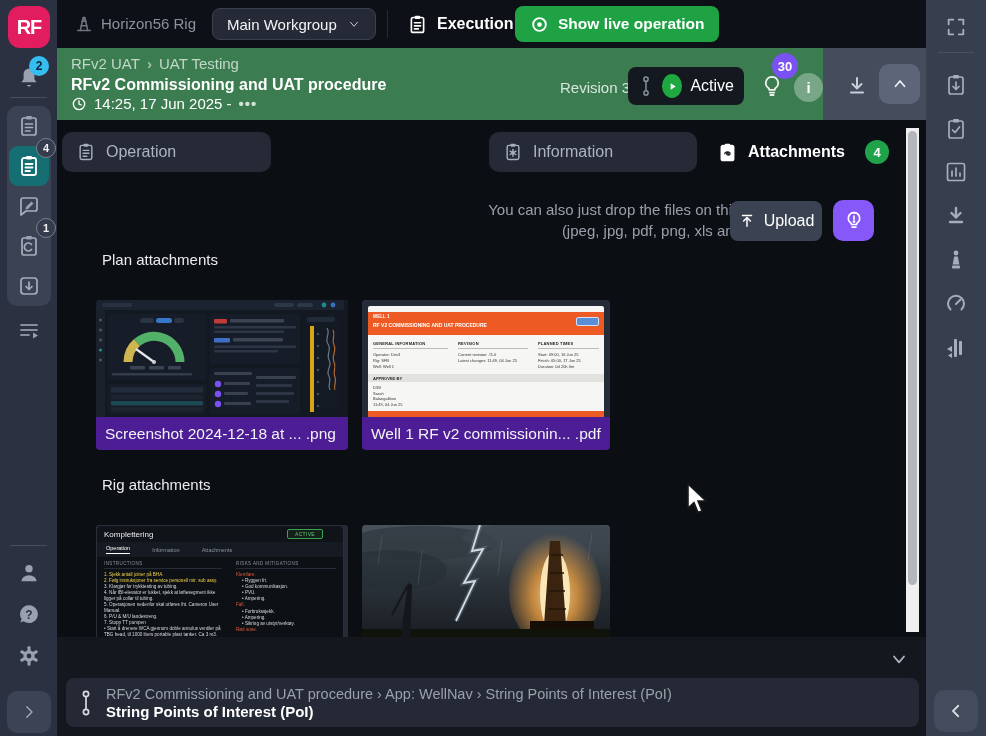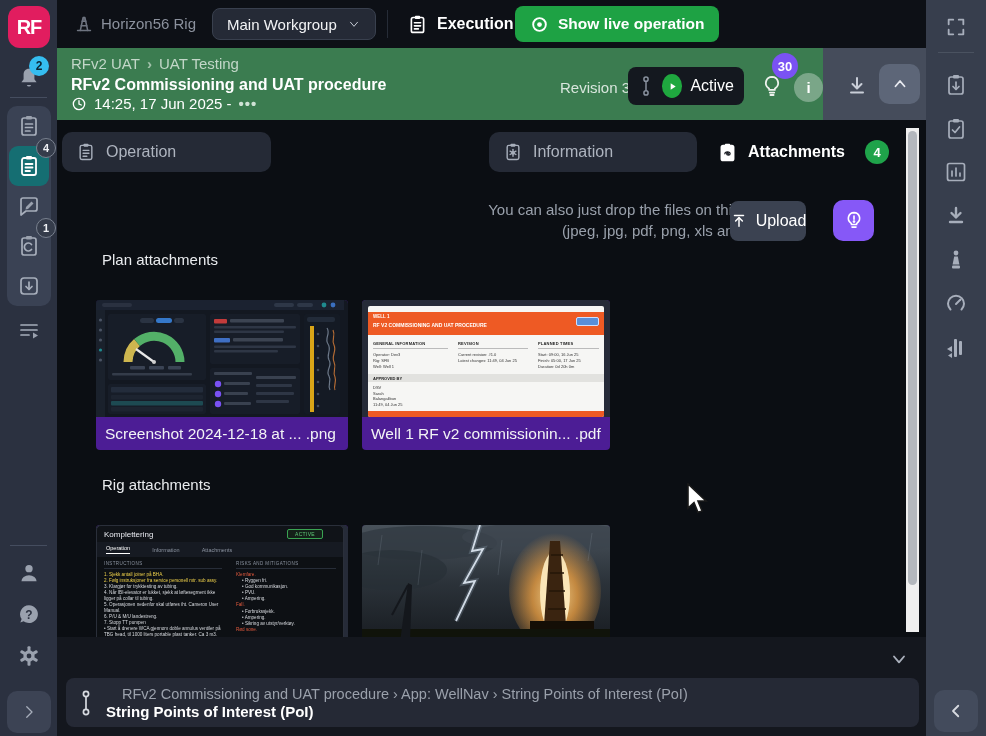--- a/index.html
+++ b/index.html
@@ -46,21 +46,21 @@
   .collapse-btn { left:56px; top:16px; width:41px; height:40px; background:#5d6678; border-radius:10px; display:flex; align-items:center; justify-content:center; }
 
   
   #content { left:57px; top:120px; width:869px; height:517px; background:#0b0e13; overflow:hidden; }
   .tab { top:12px; height:40px; background:#252a36; border-radius:10px; display:flex; align-items:center; gap:10px; padding:0 14px; color:#aeb4bf; font-size:16px; }
   .tab.active { background:transparent; color:#ffffff; font-weight:bold; }
   .tab-badge { width:24px; height:24px; border-radius:50%; font-size:13px; font-weight:bold; display:flex; align-items:center; justify-content:center; margin-left:auto; }
   .badge-orange { background:#e7a51c; color:#1c1406; }
   .badge-green { background:#1fa34a; color:#fff; }
   .hint { top:79px; left:320px; width:400px; text-align:right; color:#99a0ab; font-size:15px; line-height:21px; }
-  .upload-btn { left:673px; top:81px; width:76px; height:40px; background:#3b4251; border-radius:8px; display:flex; align-items:center; justify-content:center; gap:8px; color:#fff; font-size:16px; }
+  .upload-btn { left:673px; top:81px; width:92px; height:40px; background:#3b4251; border-radius:8px; display:flex; align-items:center; justify-content:center; gap:8px; color:#fff; font-size:16px; }
   .idea-btn { left:776px; top:80px; width:41px; height:41px; background:#8658f7; border-radius:10px; display:flex; align-items:center; justify-content:center; }
   .section-title { left:45px; color:#e9ebee; font-size:15px; }
   .card { width:252px; background:#4c1d95; border-radius:4px; overflow:hidden;margin-top:7px; }
   .thumb { position:relative; width:100%; height:117px; background:#131821; overflow:hidden; }
   .caption { height:33px; display:flex; align-items:center; padding:0 9px; color:#f2f3f5; font-size:15.5px; white-space:nowrap; }
 
   
   .pdf-page { position:absolute; left:6px; top:6px; width:236px; height:111px; background:#f6f6f4; border-radius:2px; overflow:hidden; }
   .pdf-head { position:absolute; left:0; top:6px; width:100%; height:23px; background:#ee5a24; color:#fff; padding:2px 5px; }
   .pdf-well { font-size:4.5px; font-weight:bold; }
@@ -91,21 +91,21 @@
   .kw-bullets div::before { content:"•  "; }
 
   
   #scroll-track { left:906px; top:128px; width:13px; height:504px; background:#efefef; z-index:15; }
   #scroll-thumb { left:908px; top:131px; width:9px; height:454px; background:#b3b7bd; border-radius:5px; z-index:16; }
 
   
   #bottombar { left:57px; top:637px; width:869px; height:99px; background:#14171e; }
   .bb-chevron { left:832px; top:12px; }
   .poi-bar { left:9px; top:41px; width:853px; height:49px; background:#252935; border-radius:8px; display:flex; align-items:center; padding:0 12px; gap:12px; }
-  .poi-crumb { color:#9aa0ab; font-size:14.5px; line-height:18px;margin-left:16px; }
+  .poi-crumb { color:#9aa0ab; font-size:14.5px; line-height:18px; }
   .poi-title { color:#ffffff; font-size:15px; font-weight:bold; line-height:18px; }
 
   
   #sidebar-right { left:926px; top:0; width:60px; height:736px; background:#373e4d; z-index:20; }
   .rs-item { left:17px; width:26px; height:26px; display:flex; align-items:center; justify-content:center; }
   .rs-divider { left:12px; top:52px; width:36px; height:1px; background:#4a5260; }
   .rs-btn { left:8px; top:690px; width:44px; height:42px; background:#434b5c; border-radius:10px; display:flex; align-items:center; justify-content:center; }
 
   #cursor { left:686px; top:483px; z-index:99; }
 </style>

